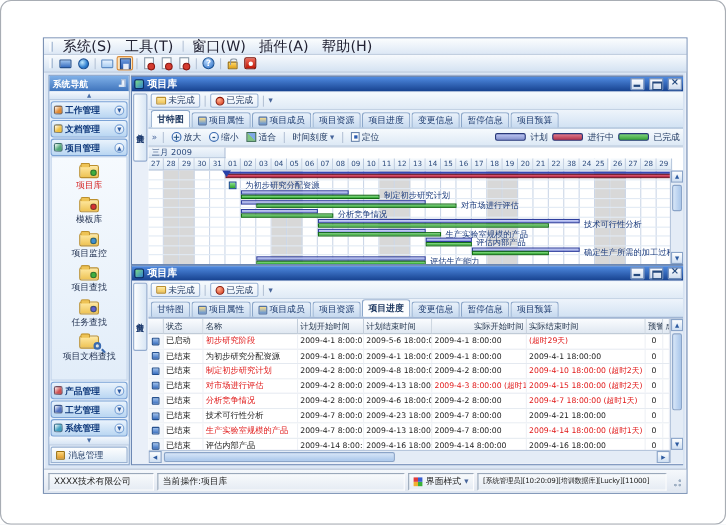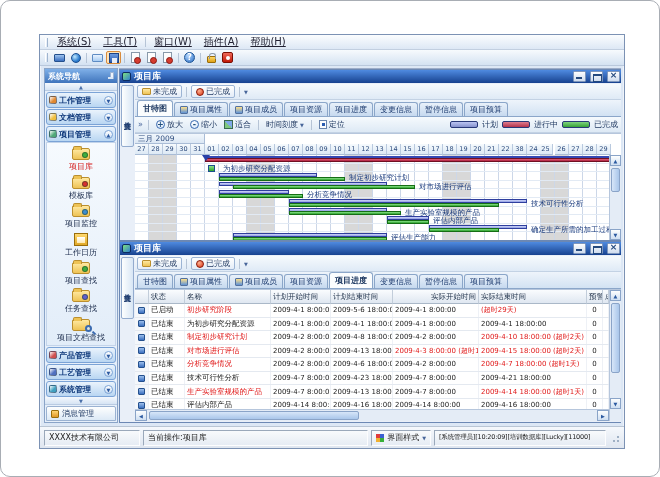--- a/index.html
+++ b/index.html
@@ -3,21 +3,21 @@
 <meta charset="utf-8">
 <style>
   html,body{margin:0;padding:0;background:#fff;font-family:"DejaVu Sans","Liberation Sans",sans-serif;}
   *{box-sizing:border-box;}
   .screen{position:relative;width:660px;height:477px;background:#fff;border:1px solid #a8adb4;border-radius:10px;overflow:hidden;}
   .app{position:absolute;left:38px;top:33px;width:586px;height:415px;background:#dce7f5;border:1px solid #7c92b4;box-shadow:0 0 0 1px #eef3fa inset;font-size:9px;color:#1c2c44;}
 
   
   .menubar{position:absolute;left:0;top:0;right:0;height:15px;background:linear-gradient(#fbfdfe,#dde8f5);border-bottom:1px solid #c2cfe0;display:flex;align-items:center;padding-left:2px;}
   .grip{width:3px;height:9px;margin:0 3px;border-left:1px solid #fff;border-right:1px solid #9fb4cf;}
-  .mitem{padding:1px 6px;font-size:10px;color:#223;text-decoration:underline;}
+  .mitem{padding:1px 6px;font-size:13px;color:#223;}
   .msep{width:1px;height:10px;background:#b6c4d6;margin:0 2px;}
   .tbar{position:absolute;left:0;top:15px;right:0;height:16px;background:linear-gradient(#f7fafd,#d4e2f2);border-bottom:1px solid #b9c8dc;display:flex;align-items:center;padding-left:2px;gap:1px;}
   .ti{width:15px;height:13px;display:flex;align-items:center;justify-content:center;position:relative;}
   .ti .g{position:relative;display:block;}
   .ti[data-name="computer-icon"] .g{width:11px;height:8px;background:linear-gradient(#9fc4ef,#3a6fc0);border:1px solid #24508e;border-radius:1px;}
   .ti[data-name="globe-icon"] .g{width:10px;height:10px;border-radius:50%;background:radial-gradient(circle at 35% 35%,#bfe8ff,#2f7fd0 60%,#1c5fae);border:1px solid #1a4f92;}
   .ti[data-name="open-folder-icon"] .g{width:11px;height:8px;background:linear-gradient(#e8f3ff,#a9cdf2);border:1px solid #5e8cc4;border-radius:1px;}
   .ti[data-name="save-icon"]{border:1px solid #d88b3c;background:#fde3b8;border-radius:2px;}
   .ti[data-name="save-icon"] .g{width:10px;height:10px;background:linear-gradient(#6d9be0,#2b5cb0);border:1px solid #1d4488;}
   .ti[data-name="save-icon"] .g::after{content:"";position:absolute;left:2px;top:4px;width:5px;height:5px;background:#e8eef8;}
@@ -215,24 +215,20 @@
             <span class="fold" data-name="folder-icon">
               <span class="dot" style="background: rgb(216, 48, 48);"></span>
             </span>
             <span class="ilbl" data-name="sidebar-item-label">模板库</span>
           </div>
           <div class="sb-item" data-name="sidebar-item-3">
             <span class="fold" data-name="folder-icon">
               <span class="dot" style="background: rgb(63, 142, 208);"></span>
             </span>
             <span class="ilbl" data-name="sidebar-item-label">项目监控</span>
-          </div>
-          <div class="sb-item" data-name="sidebar-item-4">
-            <span class="cal" data-name="calendar-icon"></span>
-            <span class="ilbl" data-name="sidebar-item-label">工作日历</span>
           </div>
           <div class="sb-item" data-name="sidebar-item-5">
             <span class="fold" data-name="folder-icon">
               <span class="dot" style="background: rgb(63, 174, 63);"></span>
             </span>
             <span class="ilbl" data-name="sidebar-item-label">项目查找</span>
           </div>
           <div class="sb-item" data-name="sidebar-item-6">
             <span class="fold" data-name="folder-icon">
               <span class="dot" style="background: rgb(96, 96, 208);"></span>

